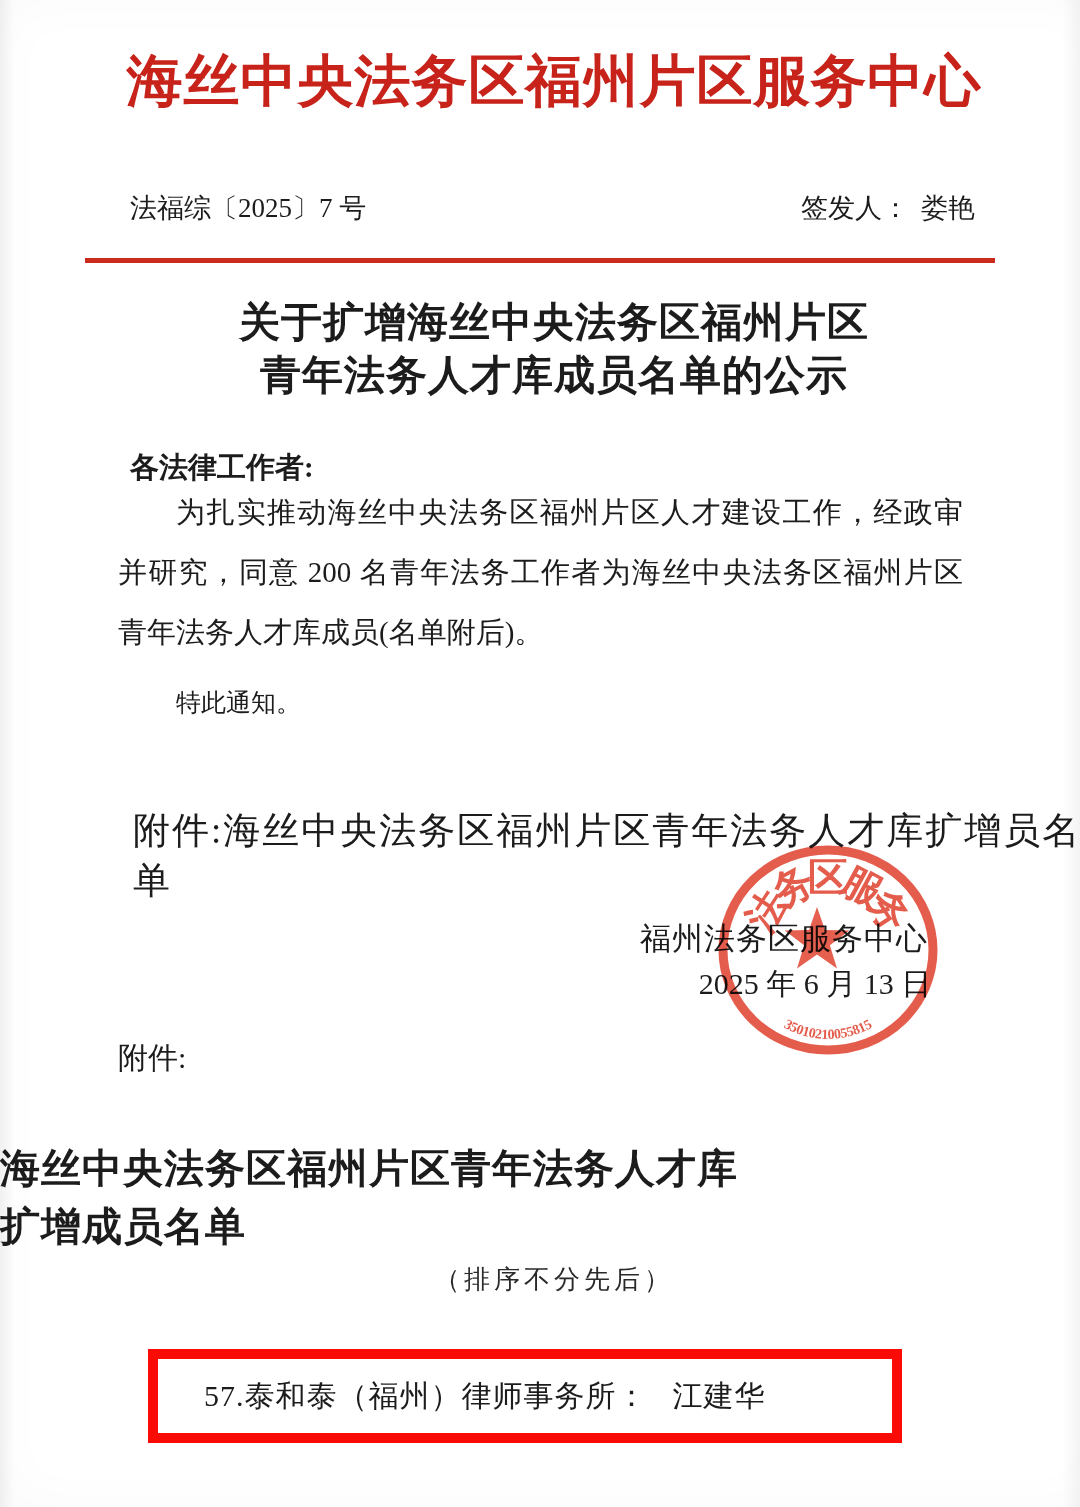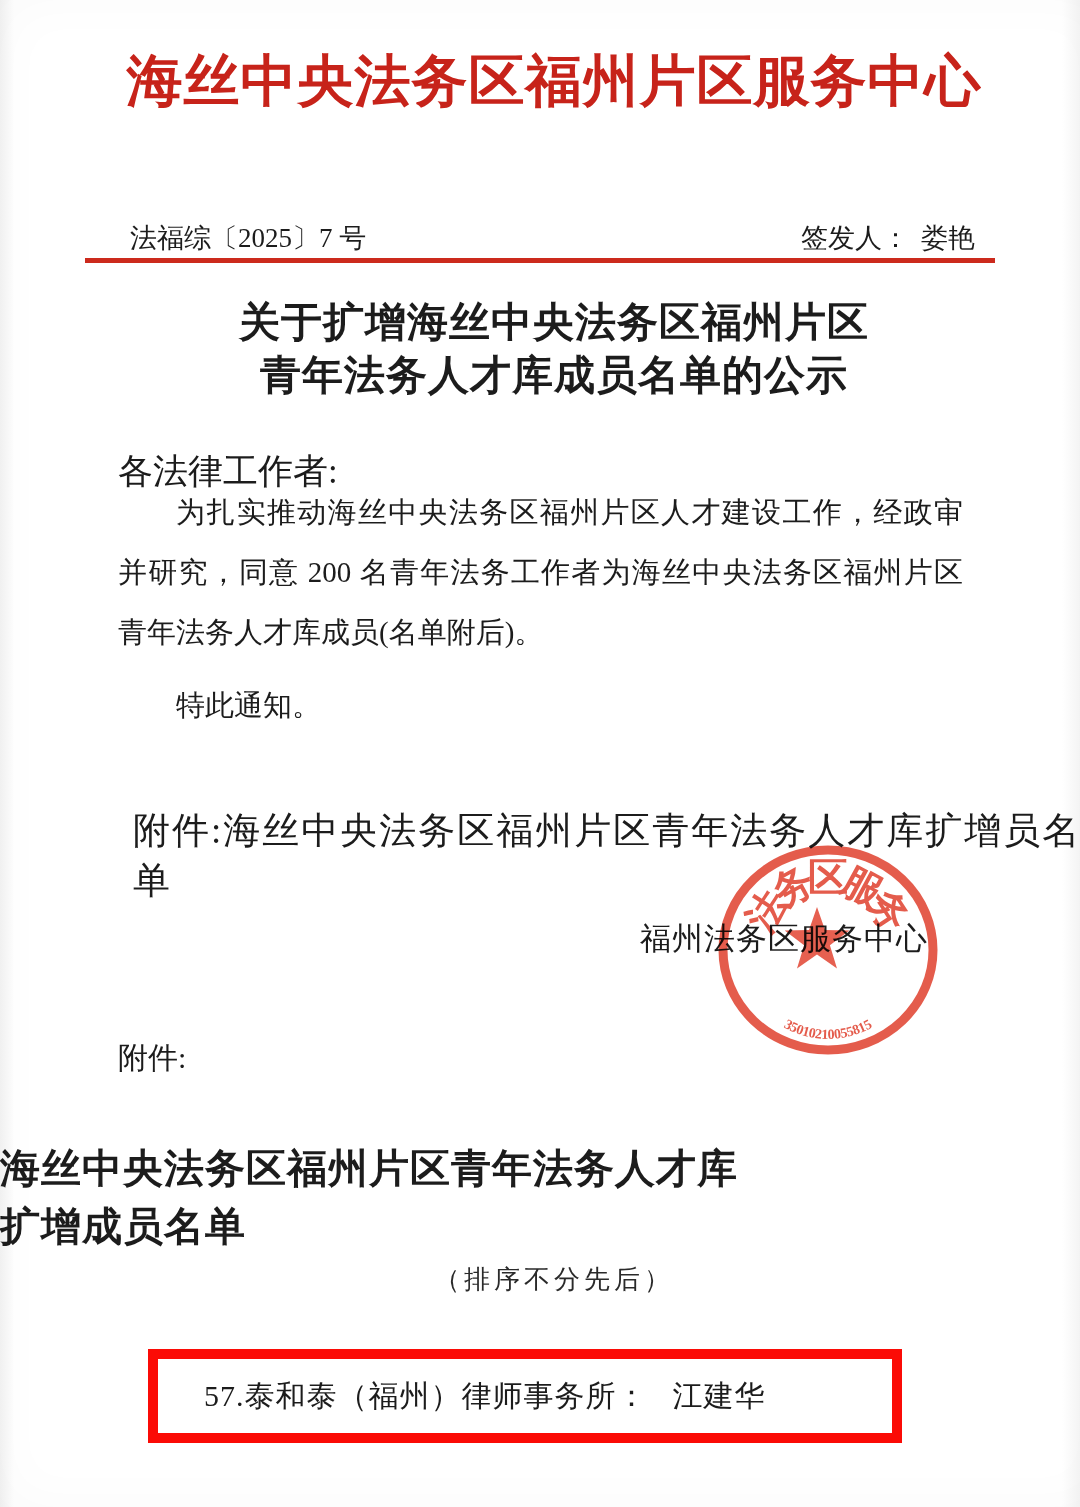--- a/index.html
+++ b/index.html
@@ -12,34 +12,34 @@
     color:#1c1c1c;
     overflow:hidden;
     padding-left:28px;
   }
   .letterhead{
     position:absolute;top:44px;left:0;width:100%;
     text-align:center;font-size:56px;font-weight:bold;letter-spacing:1px;
   }
   .docnum-row{
     position:absolute;top:190px;left:130px;right:133px;
-    display:flex;justify-content:space-between;font-size:27px;margin-top:30px;
+    display:flex;justify-content:space-between;font-size:27px;
   }
   .issuer-name{margin-left:12px;}
   .rule{position:absolute;top:258px;left:85px;width:910px;height:5px;}
   .doc-title{
     position:absolute;top:296px;left:0;width:100%;
     text-align:center;font-size:41px;font-weight:bold;line-height:53px;letter-spacing:1px;
   }
-  .salutation{position:absolute;top:448px;left:118px;font-size:35px;}
+  .salutation{position:absolute;top:448px;left:130px;font-size:29px;font-weight:bold;}
   .para{position:absolute;top:482px;left:118px;width:845px;font-size:29px;line-height:60px;}
   .para .pline{text-align:justify;text-align-last:justify;}
   .para .pline.first{text-indent:58px;}
   .para .pline.last{text-align:left;text-align-last:left;}
-  .closing{position:absolute;top:686px;left:118px;font-size:29px;text-indent:58px;}
+  .closing{position:absolute;top:686px;left:118px;font-size:25px;text-indent:58px;}
   .attach-note{position:absolute;top:806px;left:133px;font-size:37px;letter-spacing:2px;}
   .sig-org{position:absolute;top:918px;left:640px;width:370px;text-align:left;font-size:31px;letter-spacing:1px;}
   .sig-date{position:absolute;top:964px;left:630px;width:370px;text-align:center;font-size:30px;}
   .seal{position:absolute;left:712px;top:841px;width:232px;height:222px;mix-blend-mode:multiply;opacity:.93;}
   .seal text{font-family:"Liberation Serif","DejaVu Serif",serif;}
   .attach-label{position:absolute;top:1038px;left:118px;font-size:30px;}
   .attach-title{
     position:absolute;top:1140px;left:0;width:100%;
     text-align:left;font-size:40px;font-weight:bold;line-height:58px;letter-spacing:1px;
   }
@@ -80,20 +80,21 @@
     <div class="pline first">为扎实推动海丝中央法务区福州片区人才建设工作，经政审</div>
     <div class="pline">并研究，同意 200 名青年法务工作者为海丝中央法务区福州片区</div>
     <div class="pline last">青年法务人才库成员(名单附后)。</div>
   </div>
 
   <div class="closing">特此通知。</div>
 
   <div class="attach-note">附件:海丝中央法务区福州片区青年法务人才库扩增员名单</div>
 
   <div class="sig-org">福州法务区服务中心</div>
+  <div class="sig-date">2025 年 6 月 13 日</div>
 
   <svg class="seal" viewBox="0 0 232 222" xmlns="http://www.w3.org/2000/svg">
     <ellipse cx="116" cy="109" rx="105" ry="100" fill="none" stroke="#e0402e" stroke-width="9" opacity="0.92"></ellipse>
     <polygon opacity="0.9" fill="#e0402e" points="105,66 113,89 137.3,89.5 117.9,104.2 125,127.5 105,113.6 85,127.5 92.1,104.2 72.7,89.5 97,89"></polygon>
     <g id="seal-arc" fill="#e0402e" font-size="40" font-weight="bold" opacity="0.92">
         <text x="116" y="50" text-anchor="middle" transform="rotate(-57 116 109)">法</text>
         <text x="116" y="50" text-anchor="middle" transform="rotate(-28.5 116 109)">务</text>
         <text x="116" y="50" text-anchor="middle" transform="rotate(0 116 109)">区</text>
         <text x="116" y="50" text-anchor="middle" transform="rotate(28.5 116 109)">服</text>
         <text x="116" y="50" text-anchor="middle" transform="rotate(57 116 109)">务</text>

